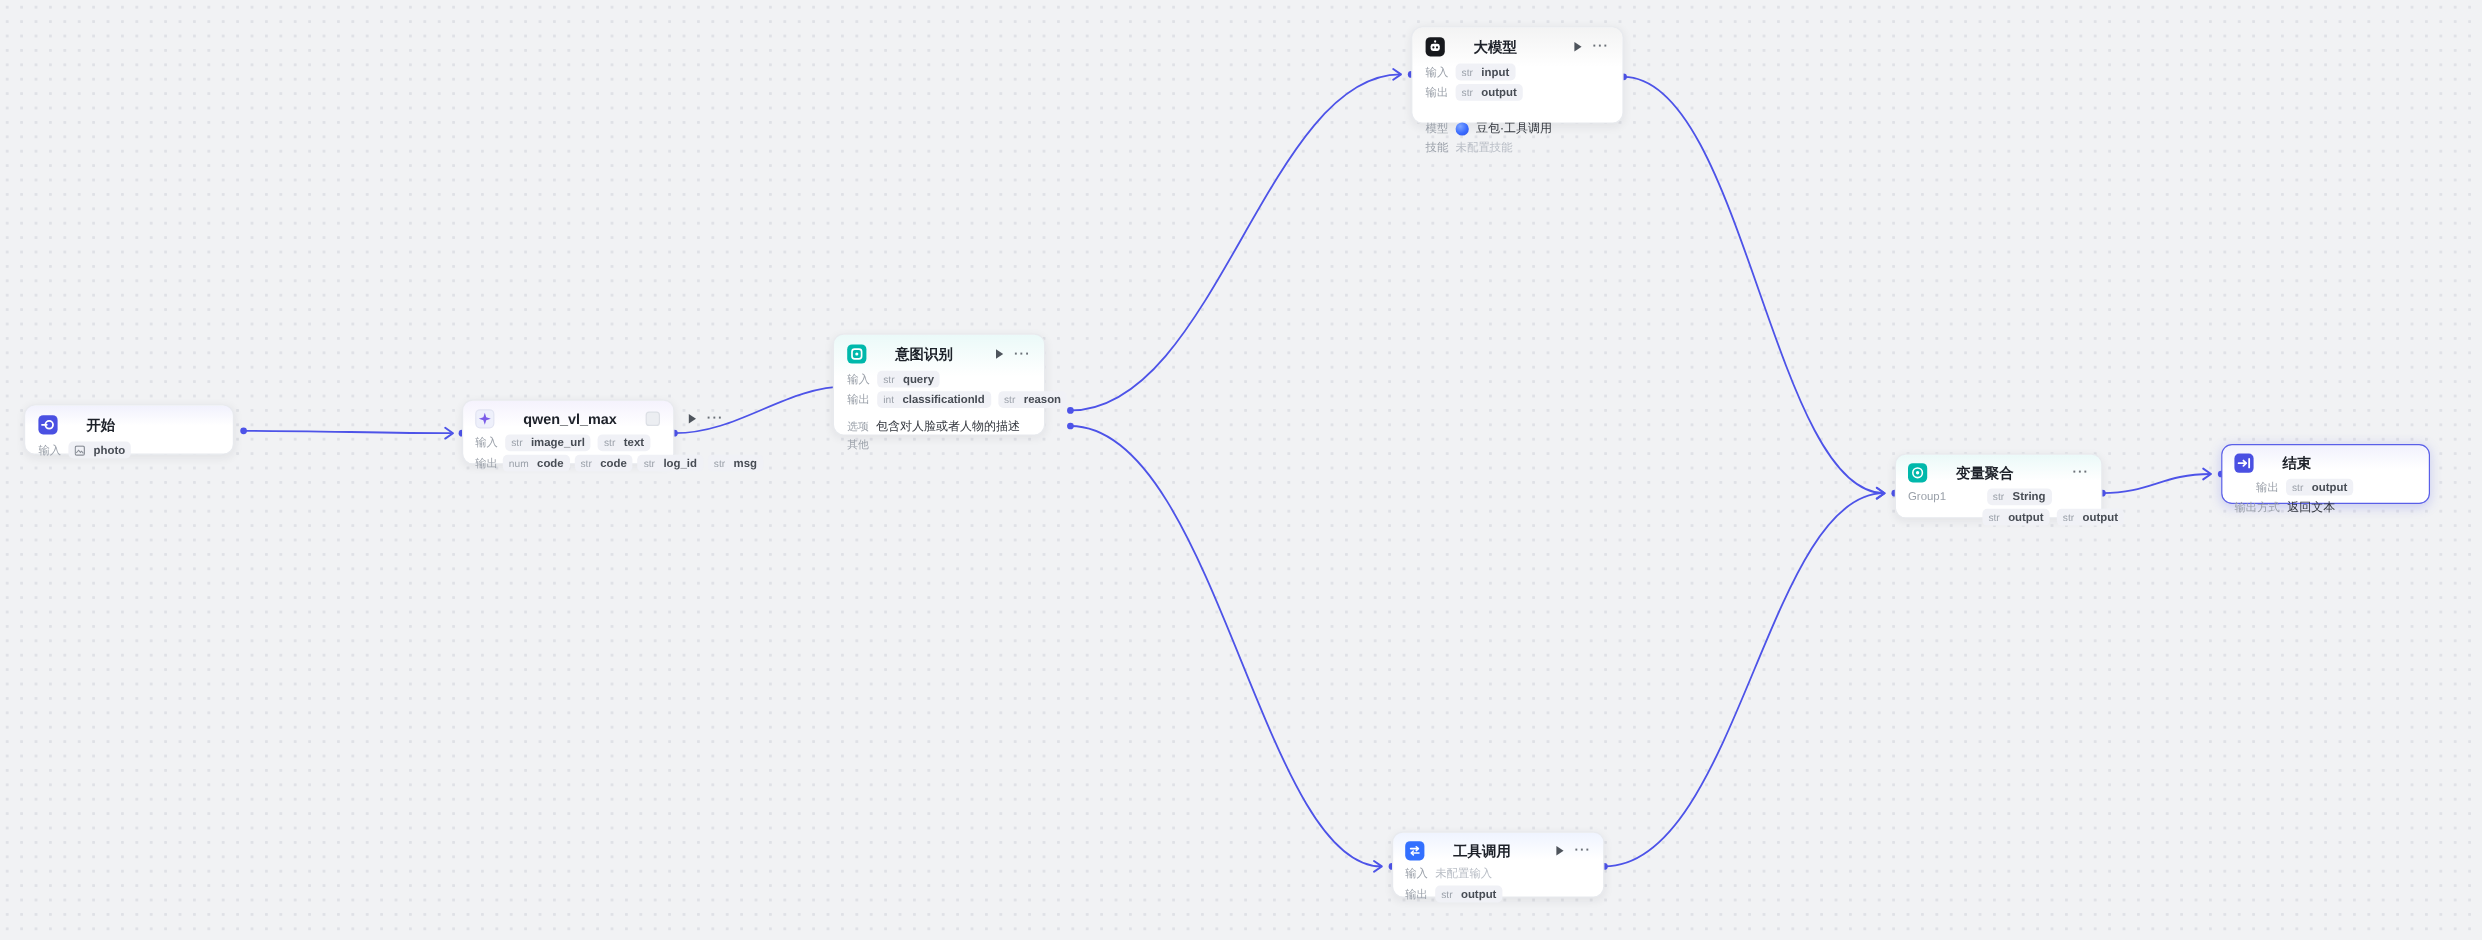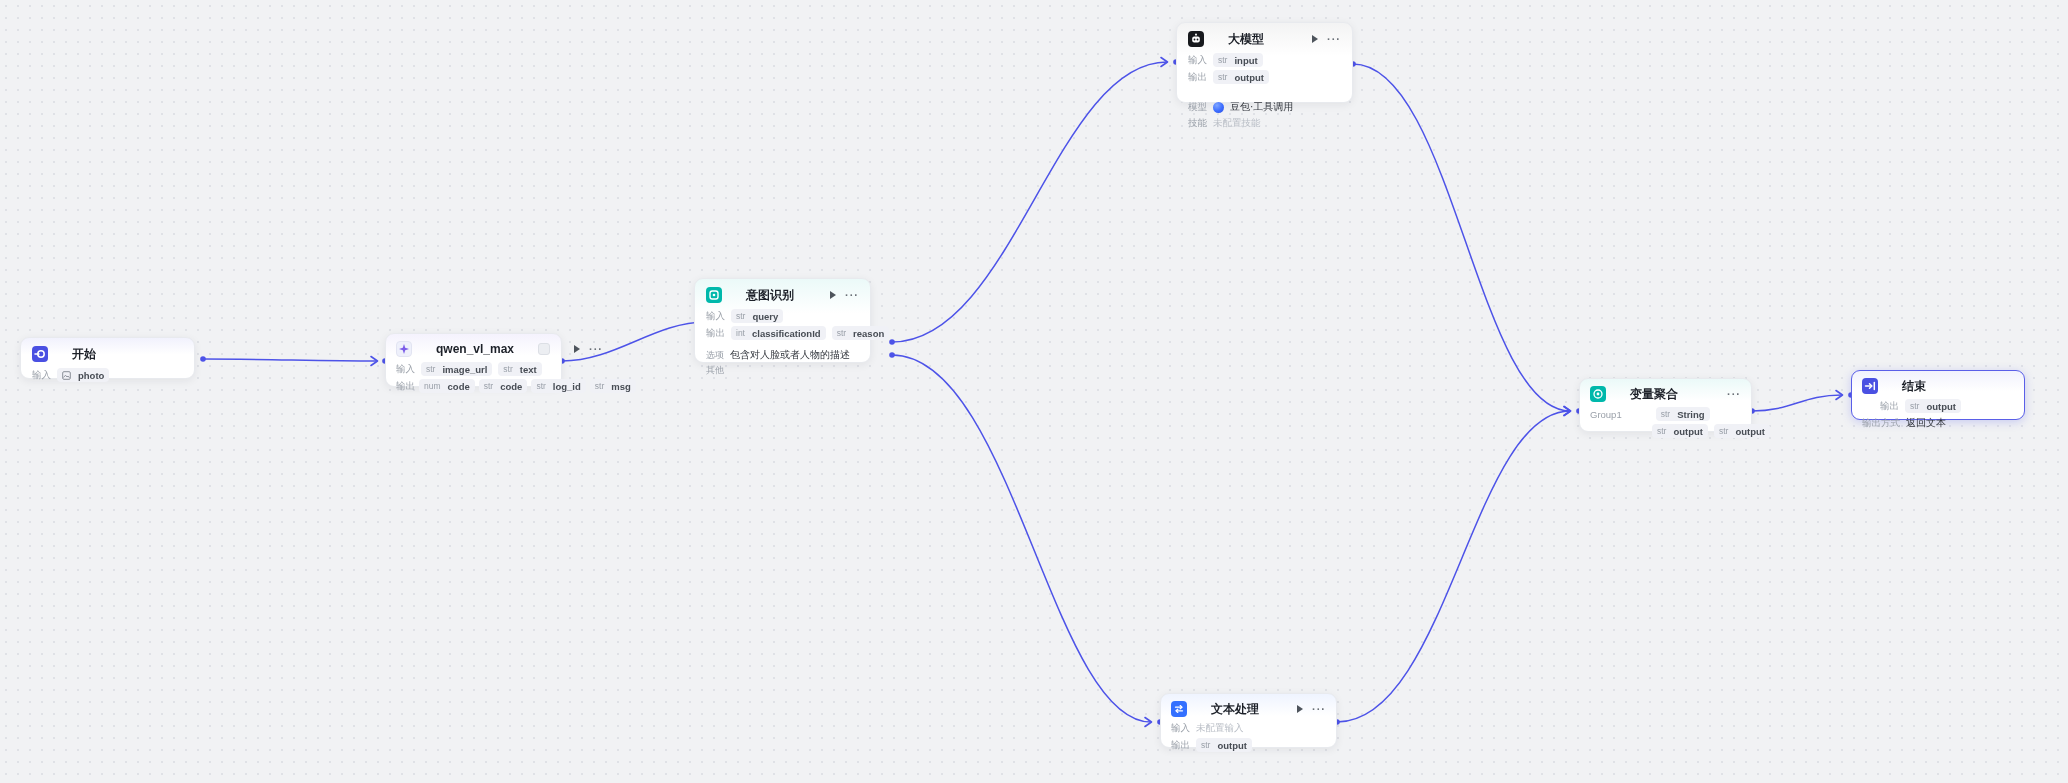--- a/index.html
+++ b/index.html
@@ -238,21 +238,21 @@
   <div class="node" style="left:1160px; top:693px; width:177px; height:55px; --tint:rgba(51,112,255,.08); padding:6px 10px;">
     <div class="hdr">
       <span class="nicon" style="background:#3370ff;">
         <svg width="12" height="12" viewBox="0 0 12 12">
             <path d="M2.5 4.2 h6" stroke="#fff" stroke-width="1.3" stroke-linecap="round"></path>
             <path d="M7.2 2.6 L9 4.2 L7.2 5.8" fill="none" stroke="#fff" stroke-width="1.3" stroke-linecap="round" stroke-linejoin="round"></path>
             <path d="M9.5 7.8 h-6" stroke="#fff" stroke-width="1.3" stroke-linecap="round"></path>
             <path d="M4.8 6.2 L3 7.8 L4.8 9.4" fill="none" stroke="#fff" stroke-width="1.3" stroke-linecap="round" stroke-linejoin="round"></path>
           </svg>
       </span>
-      <span class="title">文本处理</span>
+      <span class="title">工具调用</span>
       <span class="actions">
         <span class="play"></span>
         <span class="more">···</span>
       </span>
     </div>
     <div class="row" style="margin-top:4px;">
       <span class="rlabel">输入</span>
       <span class="placeholder">未配置输入</span>
     </div>
     <div class="row" style="margin-top:3px;">

